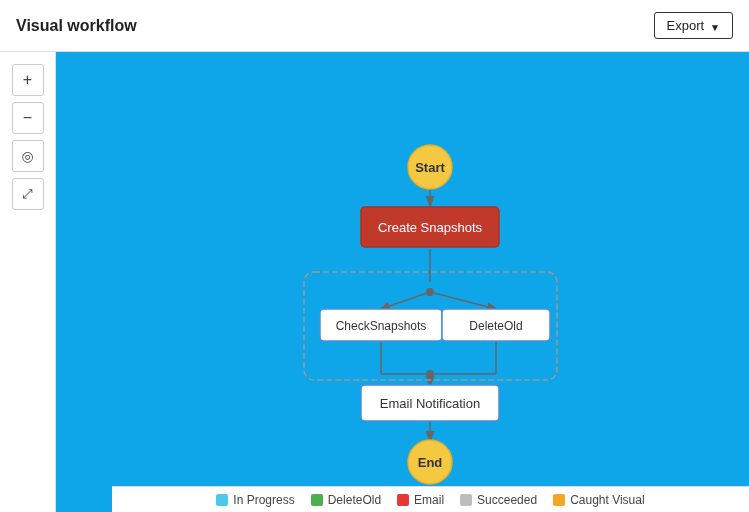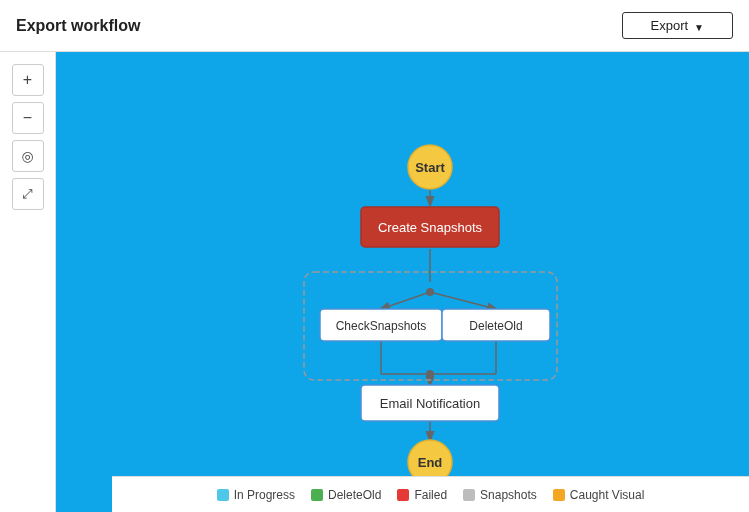--- a/index.html
+++ b/index.html
@@ -30,21 +30,21 @@
       font-size: 16px;
       font-weight: 600;
       color: #222;
     }
     .export-btn {
       display: flex;
       align-items: flex-end;
       gap: 6px;
       border: 1px solid #333;
       background: #fff;
-      padding: 5px 28px;
+      padding: 5px 12px;
       border-radius: 3px;
       cursor: pointer;
       font-size: 13px;
       font-weight: 500;
       color: #222;
     }
     .export-btn .chevron {
       font-size: 10px;
     }
     .main-area {
@@ -87,21 +87,21 @@
       top: 0;
       left: 0;
       width: 100%;
       height: 100%;
     }
     .legend-bar {
       position: absolute;
       bottom: 0;
       left: 56px;
       right: 0;
-      height: 36px;
+      height: 26px;
       background: #fff;
       border-top: 1px solid #ddd;
       display: flex;
       align-items: center;
       justify-content: center;
       gap: 16px;
       font-size: 12px;
       color: #444;
     }
     .legend-item {
@@ -113,21 +113,21 @@
       width: 12px;
       height: 12px;
       border-radius: 2px;
     }
   </style>
 </head>
 <body>
 
 <div class="page-container">
   <div class="header">
-    <span class="header-title">Export workflow</span>
+    <span class="header-title">Visual workflow</span>
     <button class="export-btn">
       <span>Export</span>
       <span class="chevron">▼</span>
     </button>
   </div>
   <div class="main-area">
     <div class="toolbar">
       <button class="tool-btn">
         <span>+</span>
       </button>
@@ -197,25 +197,25 @@
         <div class="legend-item">
           <div class="legend-dot" style="background:#4dc8e8;"></div>
           <span>In Progress</span>
         </div>
         <div class="legend-item">
           <div class="legend-dot" style="background:#4caf50;"></div>
           <span>DeleteOld</span>
         </div>
         <div class="legend-item">
           <div class="legend-dot" style="background:#e53935;"></div>
-          <span>Failed</span>
+          <span>Email</span>
         </div>
         <div class="legend-item">
           <div class="legend-dot" style="background:#bdbdbd;"></div>
-          <span>Snapshots</span>
+          <span>Succeeded</span>
         </div>
         <div class="legend-item">
           <div class="legend-dot" style="background:#f5a623;"></div>
           <span>Caught Visual</span>
         </div>
       </div>
     </div>
   </div>
 </div>
 

